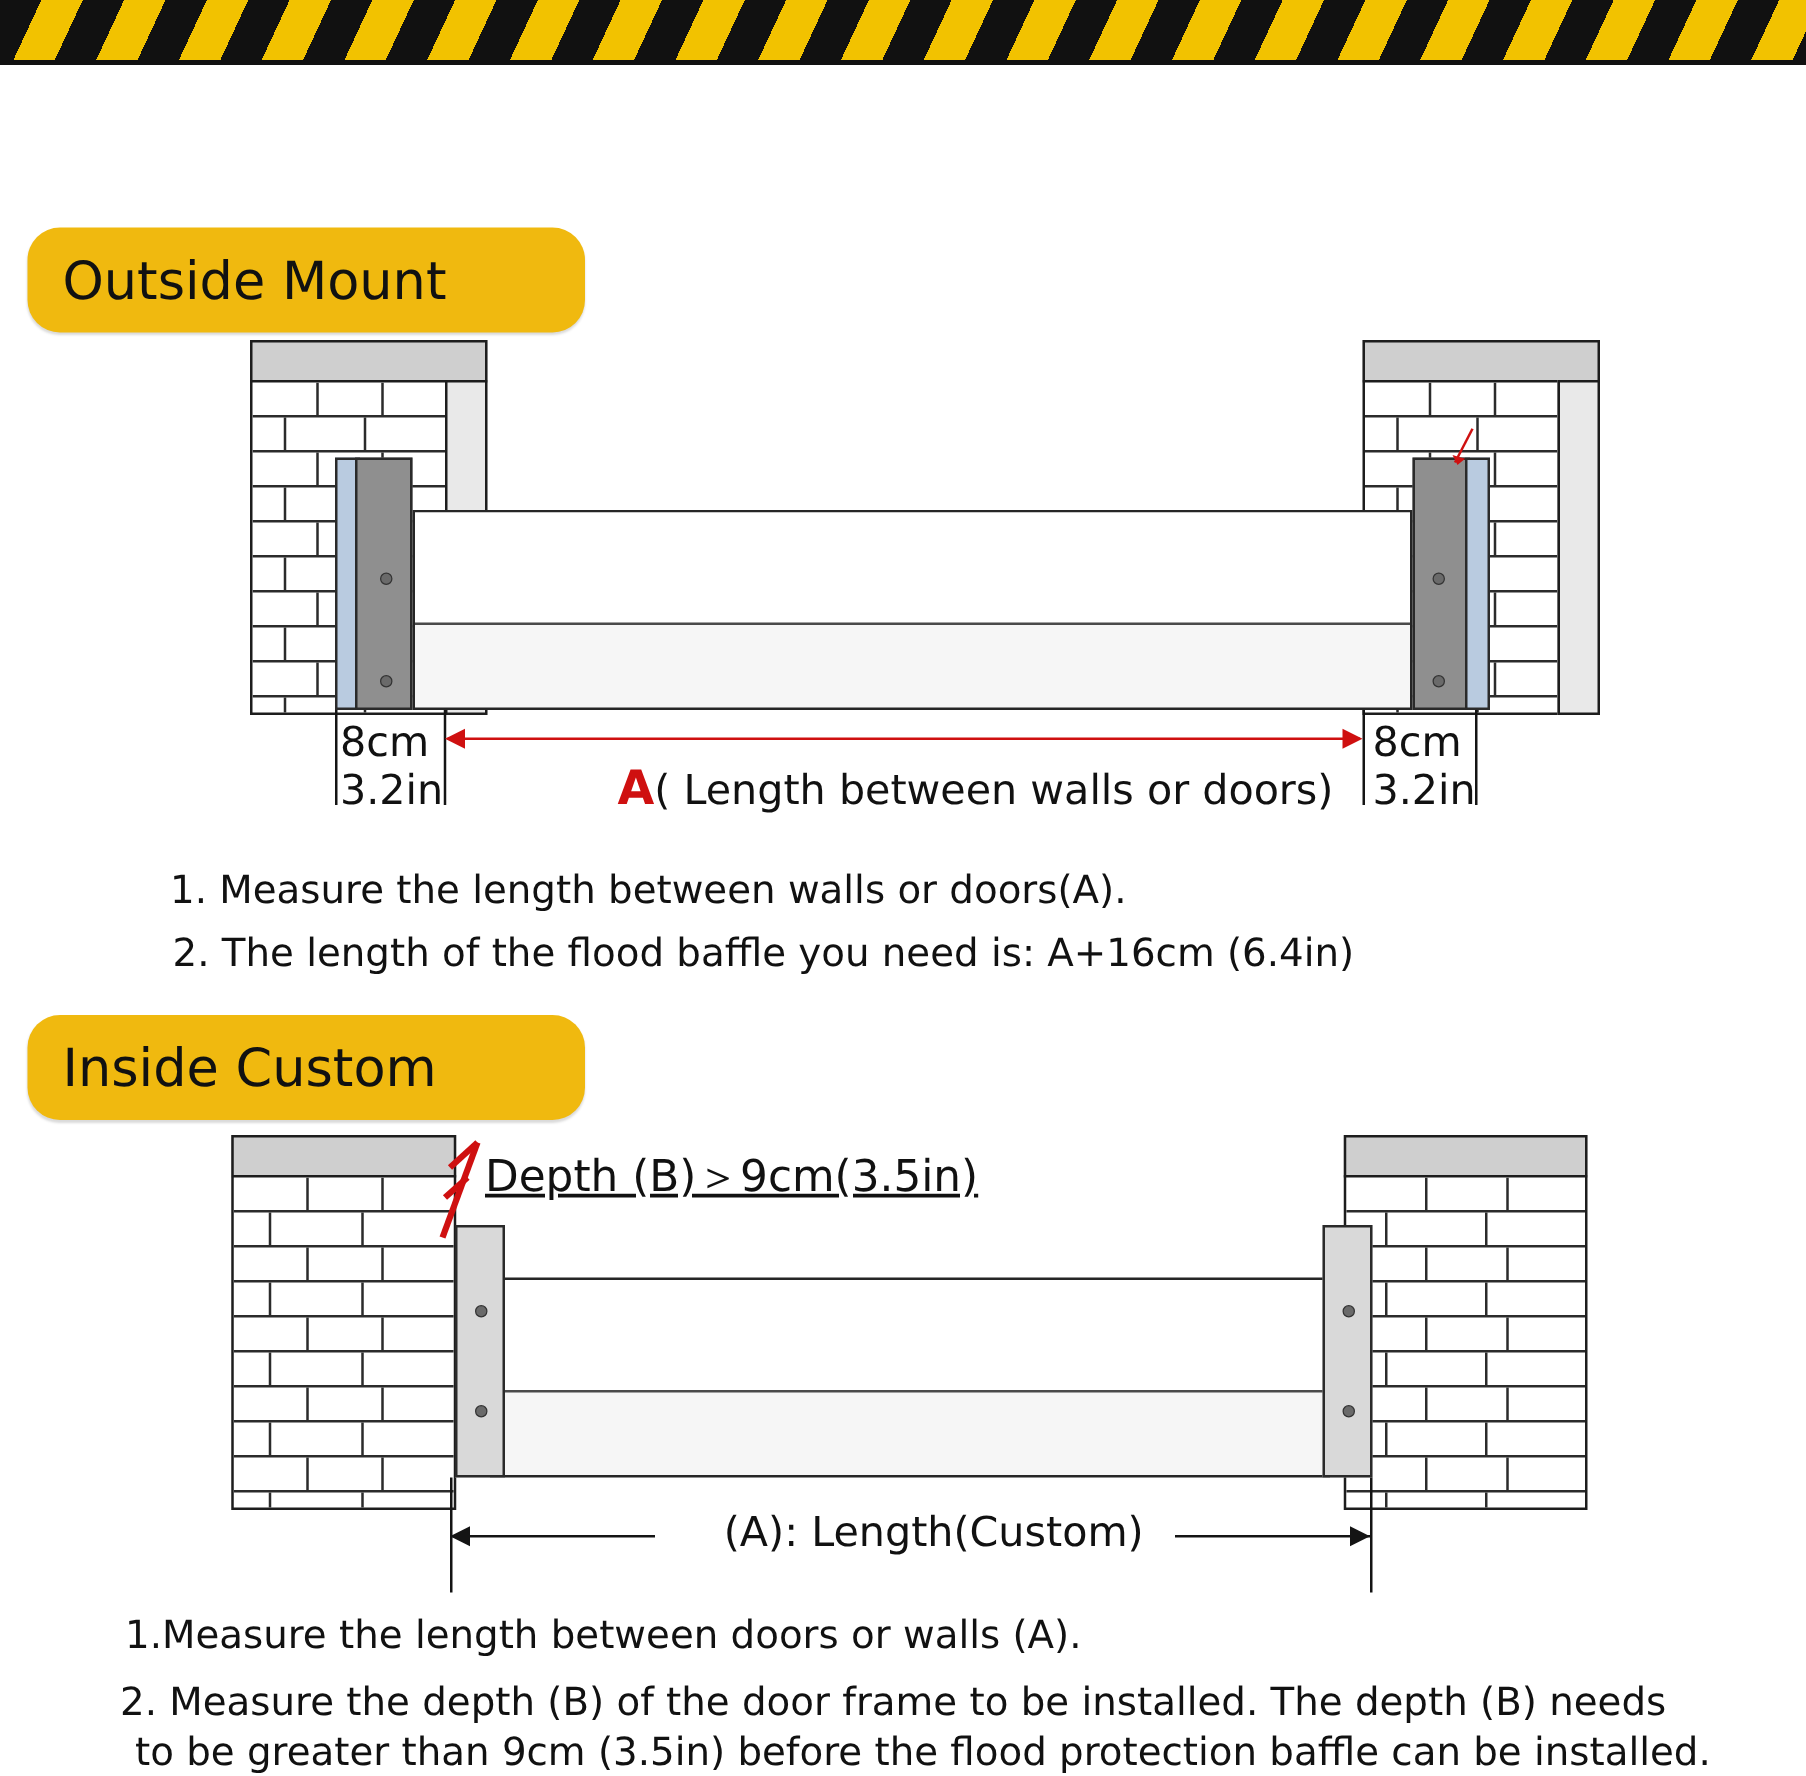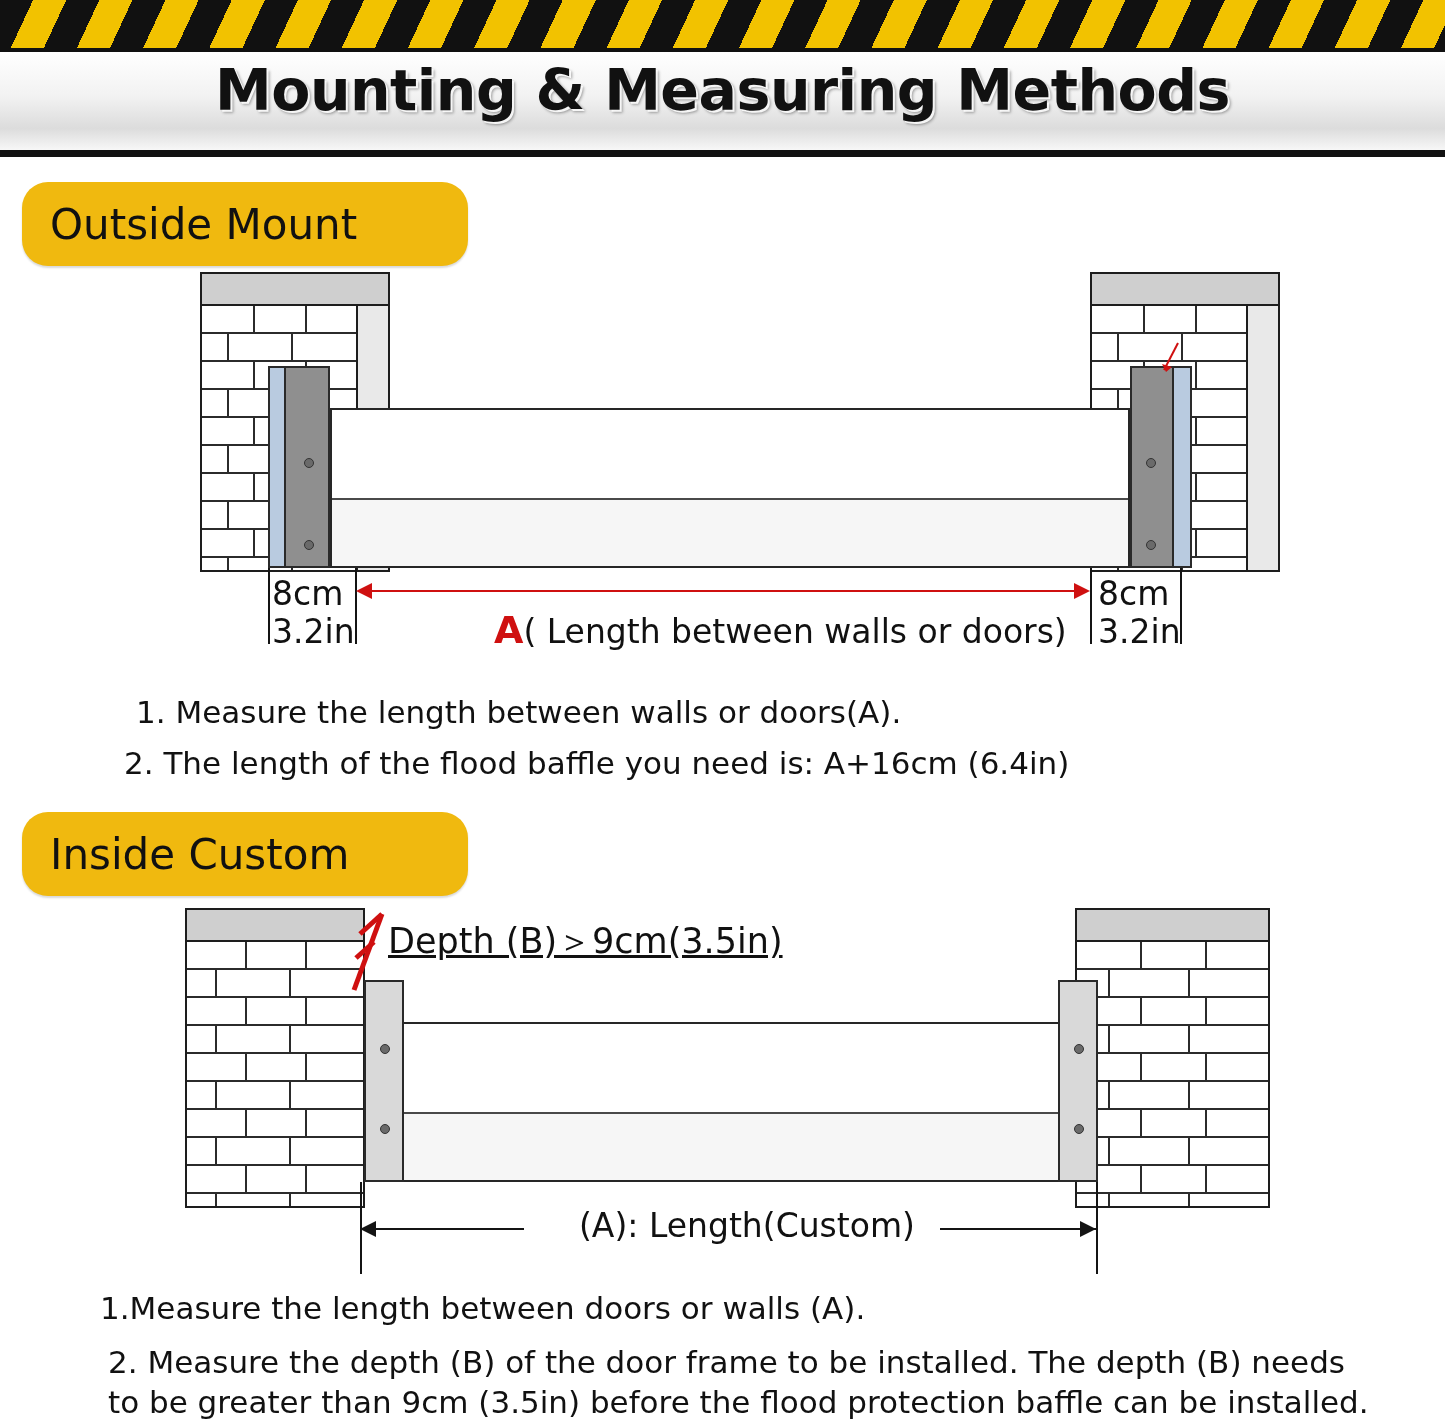--- a/index.html
+++ b/index.html
@@ -112,23 +112,20 @@
   .depthtext{position:absolute;font-size:35px;color:#111;white-space:nowrap;}
 
   .bottomnote{position:absolute;font-size:31px;color:#111;line-height:40px;}
   .redmark{position:absolute;}
 </style>
 </head>
 <body>
 
 <div class="header-wrap">
   <div class="hazard-bar"></div>
-  <div class="title-band">
-    <div class="title-text">Mounting &amp; Measuring Methods</div>
-  </div>
 </div>
 
 <div class="pill" id="pill-outside">
   <span>Outside Mount</span>
 </div>
 
 <div class="pier" style="left:200px;top:272px;width:190px;height:300px;">
   <div class="top" style="width:190px;"></div>
   <div class="face" style="width:158px;height:268px;">
     <div class="brickrows">
@@ -201,21 +198,21 @@
 <div class="dimtext" style="left:272px;top:574px;">8cm</div>
 <div class="dimtext" style="left:272px;top:612px;">3.2in</div>
 <div class="dimtext" style="left:1098px;top:574px;">8cm</div>
 <div class="dimtext" style="left:1098px;top:612px;">3.2in</div>
 
 <div class="dimtext" style="left:494px;top:608px;">
   <span class="bigA">A</span><span>( Length between walls or doors)</span>
 </div>
 
 <div class="note" style="left:136px;top:694px;">1. Measure the length between walls or doors(A).</div>
-<div class="note" style="left:124px;top:745px;">2. The length of the flood baffle you need is: A+16cm (6.4in)</div>
+<div class="note" style="left:138px;top:745px;">2. The length of the flood baffle you need is: A+16cm (6.4in)</div>
 
 <div class="pill" id="pill-inside">
   <span>Inside Custom</span>
 </div>
 
 <div class="pier" style="left:185px;top:908px;width:180px;height:300px;">
   <div class="top" style="width:180px;"></div>
   <div class="face" style="width:180px;height:268px;">
     <div class="brickrows">
       <div class="brow a"></div>
@@ -277,14 +274,14 @@
 <div class="tick" style="left:360px;top:1182px;height:92px;"></div>
 <div class="tick" style="left:1096px;top:1182px;height:92px;"></div>
 <div class="dimline black" style="left:362px;top:1228px;width:162px;"></div>
 <div class="arrowL black" style="left:360px;top:1221px;"></div>
 <div class="dimline black" style="left:940px;top:1228px;width:156px;"></div>
 <div class="arrowR black" style="left:1080px;top:1221px;"></div>
 
 <div class="dimtext" style="left:535px;top:1206px;margin-left:44px;">(A): Length(Custom)</div>
 
 <div class="bottomnote" style="left:100px;top:1288px;">1.Measure the length between doors or walls (A).</div>
-<div class="bottomnote" style="left:108px;top:1342px;">2. Measure the depth (B) of the door frame to be installed. The depth (B) needs</div>
+<div class="bottomnote" style="left:96px;top:1342px;">2. Measure the depth (B) of the door frame to be installed. The depth (B) needs</div>
 <div class="bottomnote" style="left:108px;top:1382px;">to be greater than 9cm (3.5in) before the flood protection baffle can be installed.</div>
 
 </body></html>

